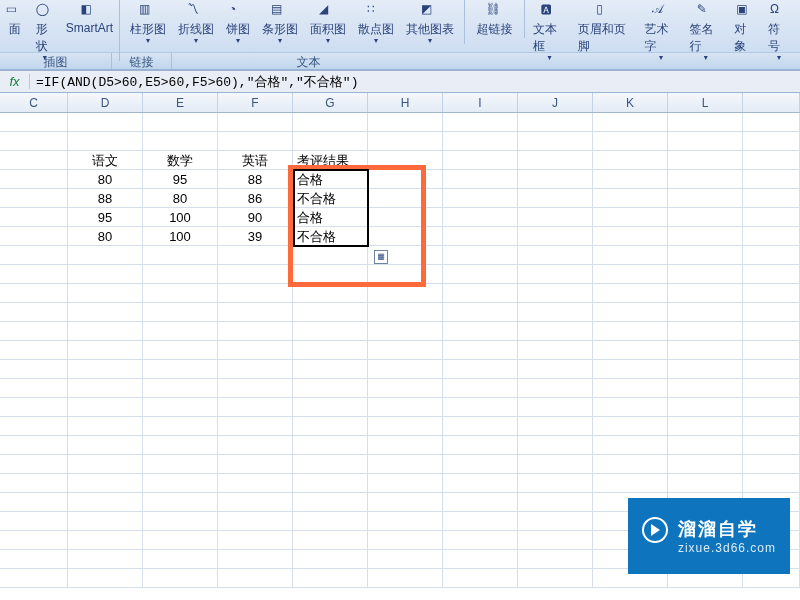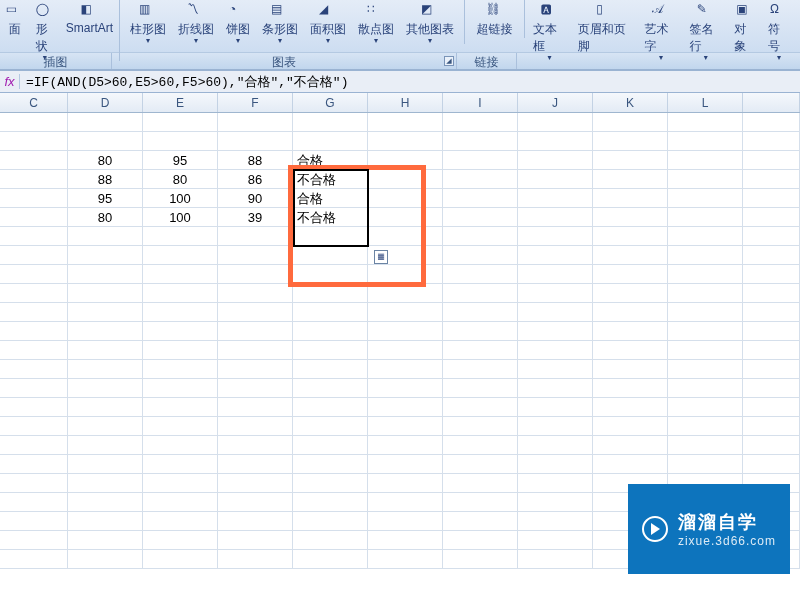--- a/index.html
+++ b/index.html
@@ -12,39 +12,39 @@
 .rib-btns { display: flex; }
 .rib-btn { display: flex; flex-direction: column; align-items: center; font-size: 12px; color: #2a437a; padding: 2px 6px 0; cursor: pointer; }
 .rib-btn .ico { width: 18px; height: 18px; margin-bottom: 1px; }
 .rib-btn .dd { font-size: 8px; color: #2a437a; line-height: 6px; }
 .grp-titles { display: flex; background: linear-gradient(#d7e4f4,#c1d6ed); border-top: 1px solid #b4c9e2; border-bottom: 1px solid #9ab3d2; height: 18px; }
 .grp-title { font-size: 12px; color: #3a567f; text-align: center; border-right: 1px solid #aac0dc; line-height: 18px; position: relative; }
 .grp-title .exp { position:absolute; right:2px; top:3px; width:10px; height:10px; border:1px solid #7a94b8; font-size:7px; text-align:center; line-height:8px; color:#3a567f; background:#eaf1fa; }
 
 
 .fbar { display: flex; align-items: center; height: 22px; background: #e9eef6; border-bottom: 1px solid #9ab3d2; }
-.fx { width: 20px; text-align: center; font-style: italic; font-size: 13px; color: #a21caf; border-right: 1px solid #b4c9e2; }
+.fx { width: 30px; text-align: center; font-style: italic; font-size: 13px; color: #15803d; border-right: 1px solid #b4c9e2; }
 .formula { flex: 1; font-family: "Courier New", monospace; font-size: 13px; padding-left: 6px; }
 
 
 .sheet { position: relative; }
 .colhdrs { display: flex; height: 20px; background: linear-gradient(#f5f8fc,#e3ebf5); border-bottom: 1px solid #9fb6cf; }
 .colhdr { border-right: 1px solid #c3d2e4; text-align: center; font-size: 12px; color: #3a567f; line-height: 20px; }
 .grid { position: relative; }
 .row { display: flex; height: 19px; border-bottom: 1px solid #d5dfeb; }
 .cell { border-right: 1px solid #d5dfeb; font-size: 13px; padding: 0 4px; line-height: 19px; overflow: hidden; white-space: nowrap; }
 .cell.center { text-align: center; }
 
 
 .selbox { position: absolute; border: 5px solid #ff6a3d; pointer-events: none; }
 .selinner { position: absolute; border: 2px solid #000; pointer-events: none; }
 .fillh { position: absolute; width: 14px; height: 14px; background: #fff; border:1px solid #6b84a4; pointer-events:none; font-size:8px; text-align:center; line-height:12px; color:#2a437a; }
 
 
-.wm { position: absolute; right: 10px; bottom: 26px; background: #0d74bd; color: #fff; display: flex; align-items: center; padding: 26px 14px; }
+.wm { position: absolute; right: 10px; bottom: 26px; background: #0d74bd; color: #fff; display: flex; padding: 19px 14px; }
 .wm .play { width: 26px; height: 26px; border: 2px solid #fff; border-radius: 50%; display:flex; align-items:center; justify-content:center; margin-right:10px; }
 .wm .play span { width:0;height:0;border-left:9px solid #fff;border-top:6px solid transparent;border-bottom:6px solid transparent; margin-left:2px; }
 .wm .txt1 { font-size: 18px; font-weight: bold; letter-spacing: 2px; }
 .wm .txt2 { font-size: 12px; letter-spacing: 1px; opacity: .85; }
 
 
 .col-C{width:68px}.col-D{width:75px}.col-E{width:75px}.col-F{width:75px}.col-G{width:75px}.col-H{width:75px}.col-I{width:75px}.col-J{width:75px}.col-K{width:75px}.col-L{width:75px}.col-pad{width:57px}
 </style>
 </head>
 <body>
@@ -149,22 +149,22 @@
         <div class="rib-btn">
             <span class="ico">Ω</span>
             <span>符号</span>
             <span class="dd">▾</span>
           </div>
       </div>
     </div>
   </div>
   <div class="grp-titles">
     <div class="grp-title" style="width:112px">插图</div>
-    <div class="grp-title" style="width:345px"><span>图表</span><span class="exp">◢</span></div>
     <div class="grp-title" style="width:60px">链接</div>
+    <div class="grp-title" style="width:273px;border-right:none">文本</div>
   </div>
 </div>
 
 <div class="fbar">
   <div class="fx">fx</div>
   <div class="formula">=IF(AND(D5&gt;60,E5&gt;60,F5&gt;60),"合格","不合格")</div>
 </div>
 
 <div class="sheet">
   <div class="colhdrs">
@@ -202,20 +202,33 @@
         <div class="cell col-G"></div>
         <div class="cell col-H"></div>
         <div class="cell col-I"></div>
         <div class="cell col-J"></div>
         <div class="cell col-K"></div>
         <div class="cell col-L"></div>
         <div class="cell col-pad"></div>
       </div>
       <div class="row">
         <div class="cell col-C"></div>
+        <div class="cell col-D center">语文</div>
+        <div class="cell col-E center">数学</div>
+        <div class="cell col-F center">英语</div>
+        <div class="cell col-G">考评结果</div>
+        <div class="cell col-H"></div>
+        <div class="cell col-I"></div>
+        <div class="cell col-J"></div>
+        <div class="cell col-K"></div>
+        <div class="cell col-L"></div>
+        <div class="cell col-pad"></div>
+      </div>
+      <div class="row">
+        <div class="cell col-C"></div>
         <div class="cell col-D center">80</div>
         <div class="cell col-E center">95</div>
         <div class="cell col-F center">88</div>
         <div class="cell col-G">合格</div>
         <div class="cell col-H"></div>
         <div class="cell col-I"></div>
         <div class="cell col-J"></div>
         <div class="cell col-K"></div>
         <div class="cell col-L"></div>
         <div class="cell col-pad"></div>

